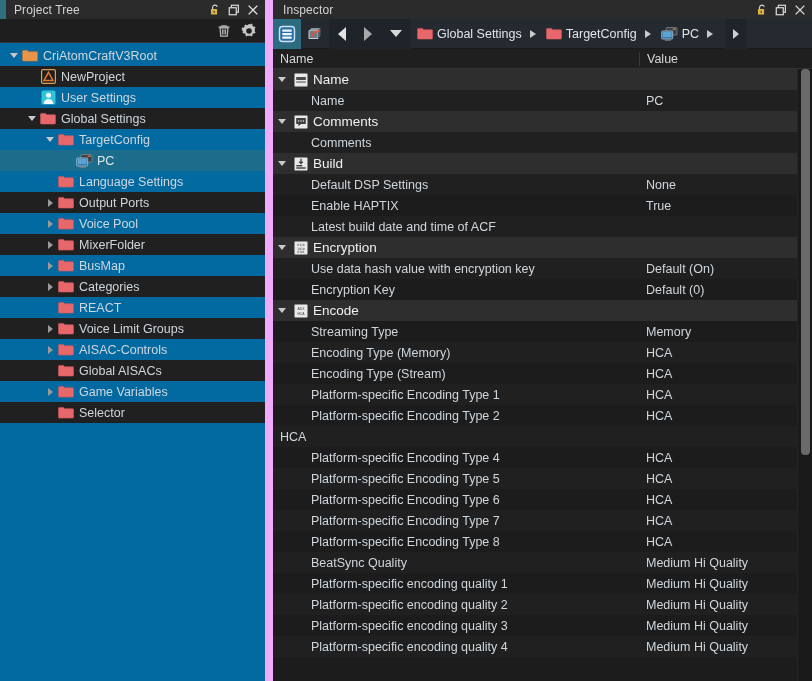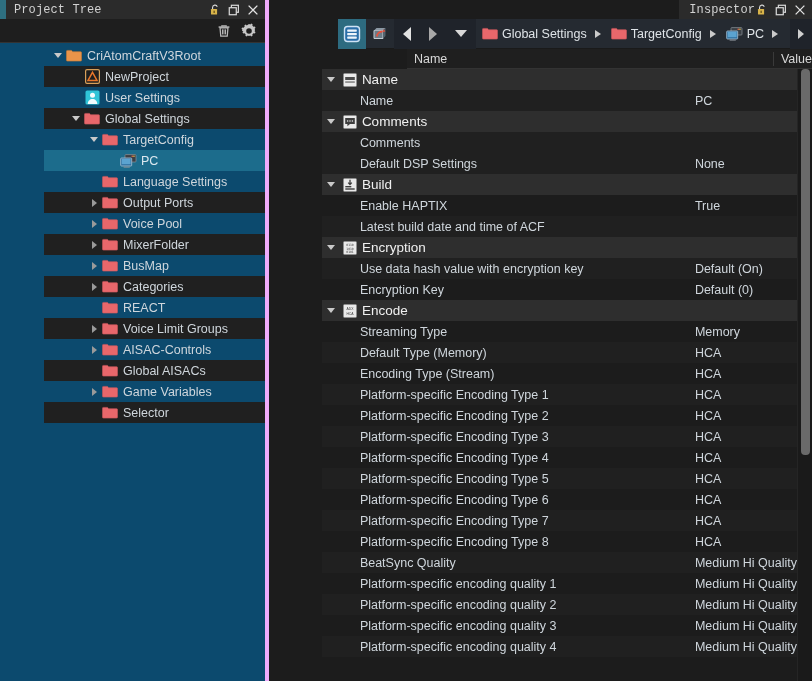--- a/index.html
+++ b/index.html
@@ -27,41 +27,39 @@
   }
   .title-accent {
     width: 6px; height: 19px;
     background: #2e6f80;
     flex: 0 0 6px;
   }
   .panel-title {
     font-size: 12px; color: #d2d2d2;
     padding-left: 8px; flex: 1;
     letter-spacing: 0.1px;
-    font-family: Liberation Mono, monospace;
   }
   .titlebar-icons {
     display: flex; align-items: center; gap: 5px;
     padding-right: 5px; height: 19px;
   }
   .ticon { width: 14px; height: 14px; display: block; cursor: pointer; }
 
   .tree-toolbar {
     height: 24px; background: #1e1e1e;
     display: flex; align-items: center; justify-content: flex-end;
     gap: 7px; padding-right: 7px;
     border-bottom: 1px solid #333;
   }
   .tbtn { width: 18px; height: 18px; display: block; cursor: pointer; }
 
   .tree-body {
     flex: 1; overflow: hidden;
-    background: #0c4a6e;
+    background: #0369a1;
     padding-top: 2px;
-    padding-left: 44px;
   }
   .tree-row {
     height: 21px; display: flex; align-items: center;
     font-size: 12.5px; color: #cfd6dc;
     cursor: default; position: relative;
   }
   .tree-row.alt { background: #202020; }
   .tree-row.sel { background: #1c6c8c; color: #dbe8ef; }
   .tw {
     width: 12px; height: 21px; flex: 0 0 12px;
@@ -84,22 +82,21 @@
     width: 20px; height: 21px; flex: 0 0 20px;
     display: flex; align-items: center; justify-content: center;
   }
   .tree-label { padding-left: 3px; white-space: nowrap; }
 
   
   .insp-panel {
     flex: 1; height: 681px;
     background: #1c1c1c;
     display: flex; flex-direction: column;
-    border-left: 4px solid #f0abfc;
-    align-items: flex-end;
+    border-left: 8px solid #f0abfc;
   }
   .insp-toolbar {
     height: 30px; background: #252a31;
     display: flex; align-items: center;
     border-bottom: 1px solid #1a1a1a;
   }
   .tb-sq {
     width: 28px; height: 30px;
     display: flex; align-items: center; justify-content: center;
     cursor: pointer;
@@ -574,39 +571,39 @@
               <circle cx="9.4" cy="6" r="0.75" fill="#e9e9e9"></circle>
             </svg>
           </div>
           <div class="p-name">Comments</div>
           <div class="p-val"></div>
         </div>
         <div class="prow child alt">
           <div class="p-name">Comments</div>
           <div class="p-val"></div>
         </div>
-        <div class="prow child alt">
-          <div class="p-name">Default DSP Settings</div>
-          <div class="p-val">None</div>
-        </div>
         <div class="prow group">
           <div class="p-tw">
             <div class="tw-arrow-d"></div>
           </div>
           <div class="p-ico">
             <svg width="14" height="14" viewBox="0 0 14 14">
               <rect x="0.5" y="0.5" width="13" height="13" rx="1" fill="#e9e9e9" stroke="#8e8e8e" stroke-width="0.8"></rect>
               <path d="M7 1.8v4.4M5.2 4.6 7 6.5 8.8 4.6" fill="none" stroke="#3d3d3d" stroke-width="1.3"></path>
               <rect x="2.3" y="8" width="6" height="1.4" fill="#3d3d3d"></rect>
               <rect x="2.3" y="10.3" width="9.4" height="1.4" fill="#3d3d3d"></rect>
             </svg>
           </div>
           <div class="p-name">Build</div>
           <div class="p-val"></div>
         </div>
+        <div class="prow child alt">
+          <div class="p-name">Default DSP Settings</div>
+          <div class="p-val">None</div>
+        </div>
         <div class="prow child">
           <div class="p-name">Enable HAPTIX</div>
           <div class="p-val">True</div>
         </div>
         <div class="prow child alt">
           <div class="p-name">Latest build date and time of ACF</div>
           <div class="p-val"></div>
         </div>
         <div class="prow group">
           <div class="p-tw">
@@ -643,37 +640,36 @@
             </svg>
           </div>
           <div class="p-name">Encode</div>
           <div class="p-val"></div>
         </div>
         <div class="prow child">
           <div class="p-name">Streaming Type</div>
           <div class="p-val">Memory</div>
         </div>
         <div class="prow child alt">
-          <div class="p-name">Default Type (Memory)</div>
+          <div class="p-name">Encoding Type (Memory)</div>
           <div class="p-val">HCA</div>
         </div>
         <div class="prow child">
           <div class="p-name">Encoding Type (Stream)</div>
           <div class="p-val">HCA</div>
         </div>
         <div class="prow child alt">
           <div class="p-name">Platform-specific Encoding Type 1</div>
           <div class="p-val">HCA</div>
         </div>
         <div class="prow child">
           <div class="p-name">Platform-specific Encoding Type 2</div>
           <div class="p-val">HCA</div>
         </div>
         <div class="prow child alt">
-          <div class="p-name">Platform-specific Encoding Type 3</div>
           <div class="p-val">HCA</div>
         </div>
         <div class="prow child">
           <div class="p-name">Platform-specific Encoding Type 4</div>
           <div class="p-val">HCA</div>
         </div>
         <div class="prow child alt">
           <div class="p-name">Platform-specific Encoding Type 5</div>
           <div class="p-val">HCA</div>
         </div>

